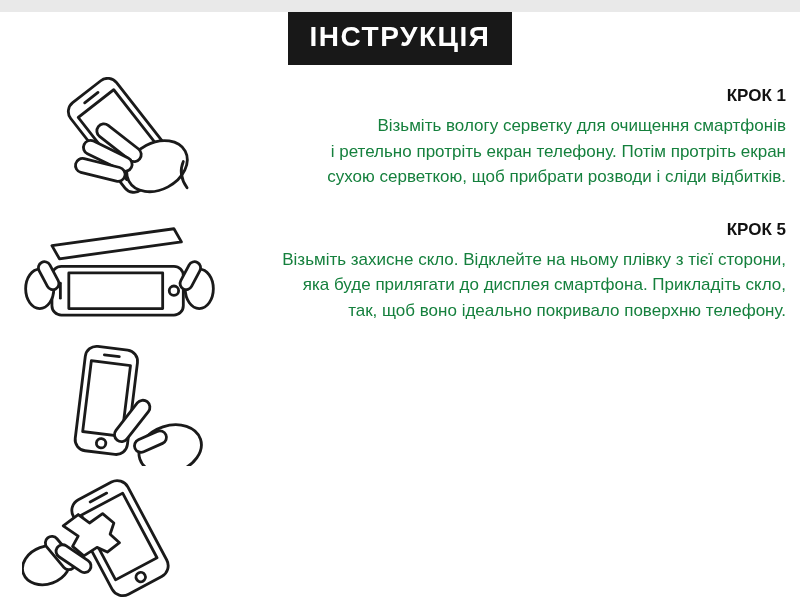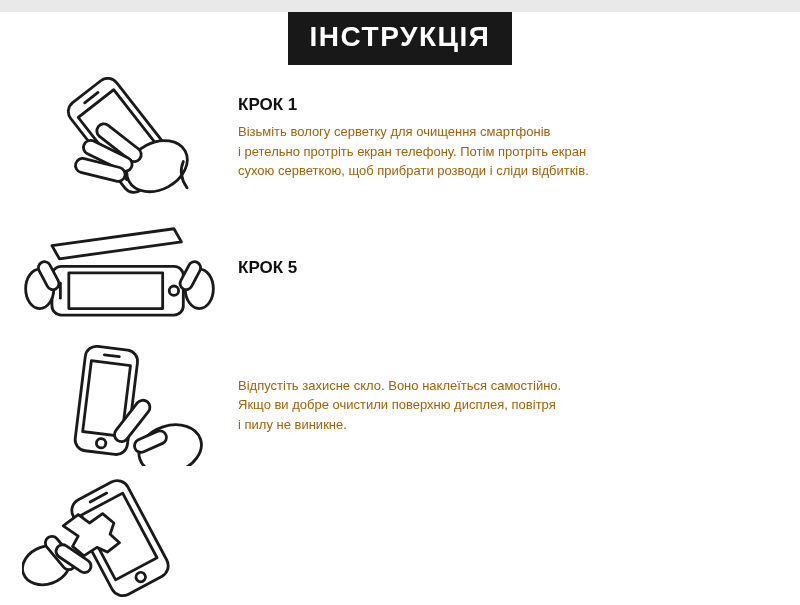--- a/index.html
+++ b/index.html
@@ -9,31 +9,31 @@
     margin:12px auto;overflow:hidden;
     display:flex;flex-direction:column;position:relative;
   }
   .banner{
     align-self:center;background:#181818;color:#ffffff;
     padding:9px 22px 12px;flex:0 0 auto;
   }
   .banner h1{
     margin:0;font-size:28px;font-weight:bold;letter-spacing:1.5px;
   }
-  .steps{flex:1;display:flex;flex-direction:column;padding-top:6px;}
+  .steps{flex:1;display:flex;flex-direction:column;padding-top:6px;text-align:right;}
   .step{display:flex;align-items:center;flex:1;}
   .illus{
     width:238px;flex:0 0 auto;
     display:flex;align-items:center;justify-content:center;
   }
   .illus svg{display:block;}
   .txt{flex:1;padding-right:14px;}
   .txt h2{margin:0 0 7px;font-size:17px;font-weight:bold;color:#111111;}
   .txt p{
-    margin:0;font-size:13px;line-height:1.5;color:#a16207;
+    margin:0;font-size:17px;line-height:1.5;color:#15803d;
     white-space:pre-line;
   }
   .bottom-bar{height:12px;width:100%;background:#181818;flex:0 0 auto;}
   .lineart{stroke:#1a1a1a;stroke-width:3;fill:#ffffff;
     stroke-linecap:round;stroke-linejoin:round;}
 </style>
 </head>
 <body>
 
 <div class="page">
@@ -81,43 +81,43 @@
             <line x1="37" y1="78" x2="37" y2="94" fill="none"></line>
             <ellipse cx="15" cy="84" rx="15" ry="21"></ellipse>
             <rect x="18" y="54" width="13" height="32" rx="6.5" transform="rotate(-28 24.5 70)"></rect>
             <ellipse cx="185" cy="84" rx="15" ry="21"></ellipse>
             <rect x="169" y="54" width="13" height="32" rx="6.5" transform="rotate(28 175.5 70)"></rect>
           </g>
         </svg>
       </div>
       <div class="txt">
         <h2>КРОК 5</h2>
+        <p>Візьміть захисне скло. Відклейте на ньому плівку з тієї сторони,
+яка буде прилягати до дисплея смартфона. Прикладіть скло,
+так, щоб воно ідеально покривало поверхню телефону.</p>
       </div>
     </section>
 
     <section class="step">
       <div class="illus">
         <svg viewBox="0 0 200 130" width="195" height="122" aria-hidden="true">
           <g class="lineart">
             <g transform="rotate(7 85 60)">
               <rect x="58" y="4" width="56" height="112" rx="12"></rect>
               <rect x="65" y="20" width="42" height="76"></rect>
               <line x1="78" y1="12" x2="94" y2="12" fill="none"></line>
               <circle cx="86" cy="106" r="5"></circle>
             </g>
             <ellipse cx="154" cy="112" rx="34" ry="25" transform="rotate(-18 154 112)"></ellipse>
             <rect x="106" y="56" width="15" height="52" rx="7.5" transform="rotate(38 113.5 82)"></rect>
             <rect x="126" y="86" width="14" height="36" rx="7" transform="rotate(66 133 104)"></rect>
           </g>
         </svg>
       </div>
       <div class="txt">
-        <p>Відпустіть захисне скло. Воно наклеїться самостійно.
-Якщо ви добре очистили поверхню дисплея, повітря
-і пилу не виникне.</p>
       </div>
     </section>
 
     <section class="step">
       <div class="illus">
         <svg viewBox="0 0 200 130" width="195" height="122" aria-hidden="true">
           <g class="lineart">
             <g transform="rotate(-28 102 70)">
               <rect x="70" y="8" width="66" height="114" rx="13"></rect>
               <rect x="78" y="24" width="50" height="78"></rect>

